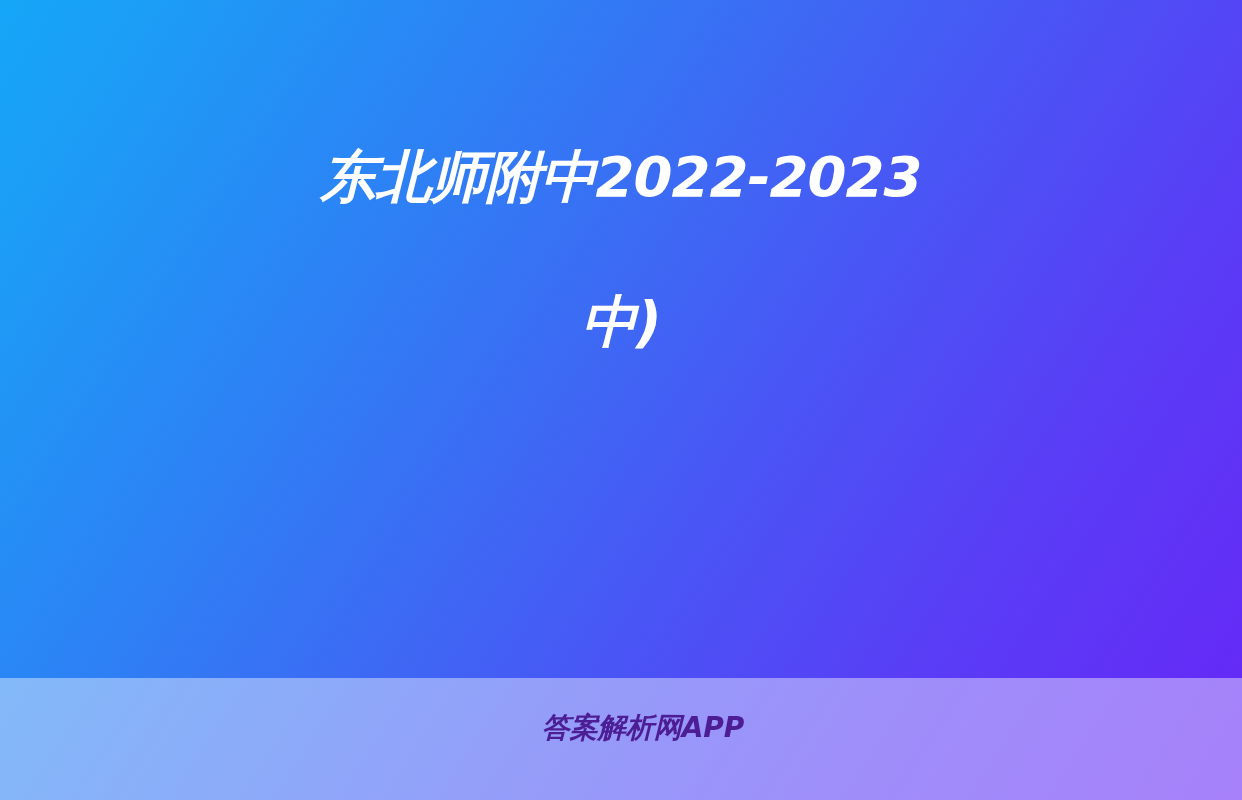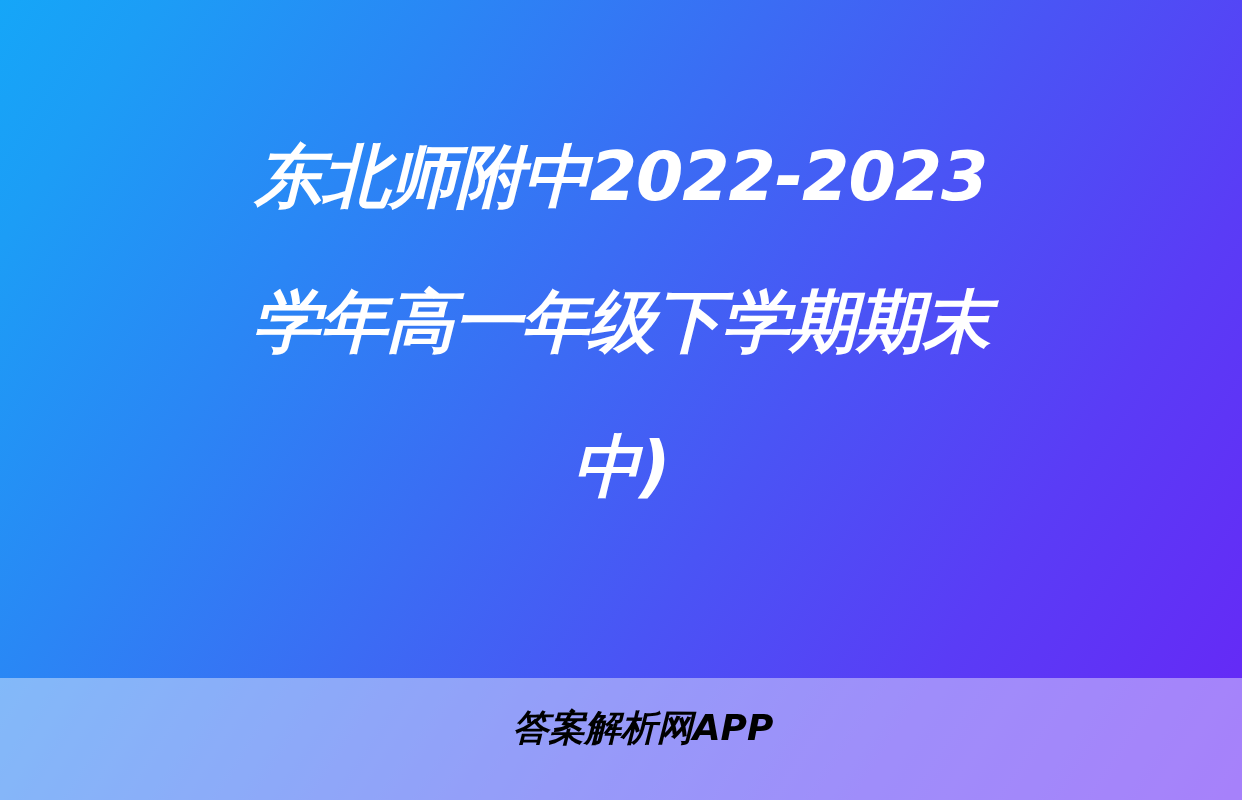--- a/index.html
+++ b/index.html
@@ -55,21 +55,21 @@
     width: 1242px;
     padding-top: 104px;
     text-align: center;
     box-sizing: border-box;
     z-index: 3;
   }
 
   .headline-line {
     display: block;
     color: #ffffff;
-    font-size: 68px;
+    font-size: 56px;
     line-height: 145px;
     font-weight: 700;
     font-style: italic;
     letter-spacing: -1px;
     white-space: nowrap;
     font-family: "DejaVu Sans", "Liberation Sans", sans-serif;
     text-rendering: optimizeLegibility;
   }
 
   
@@ -77,43 +77,42 @@
     position: absolute;
     left: 0;
     top: 700px;
     width: 1242px;
     text-align: center;
     z-index: 4;
   }
 
   .footer-brand-text {
     display: inline-block;
-    color: #000000;
-    font-size: 36px;
+    color: #4c1d95;
+    font-size: 28px;
     line-height: 56px;
     font-weight: 700;
     font-style: italic;
     letter-spacing: 0px;
     white-space: nowrap;
     font-family: "DejaVu Sans", "Liberation Sans", sans-serif;
     margin-left: 44px;
   }
 </style>
 </head>
 <body>
 
 <div class="poster">
 
   <div class="bg-gradient"></div>
 
   <div class="bottom-band"></div>
 
   <div class="headline">
     <span class="headline-line">东北师附中2022-2023</span>
-    <span class="headline-line">学年高一年级下学期期末</span>
     <span class="headline-line">中)</span>
   </div>
 
   <div class="footer-brand">
     <span class="footer-brand-text">答案解析网APP</span>
   </div>
 
 </div>
 
 </body></html>

